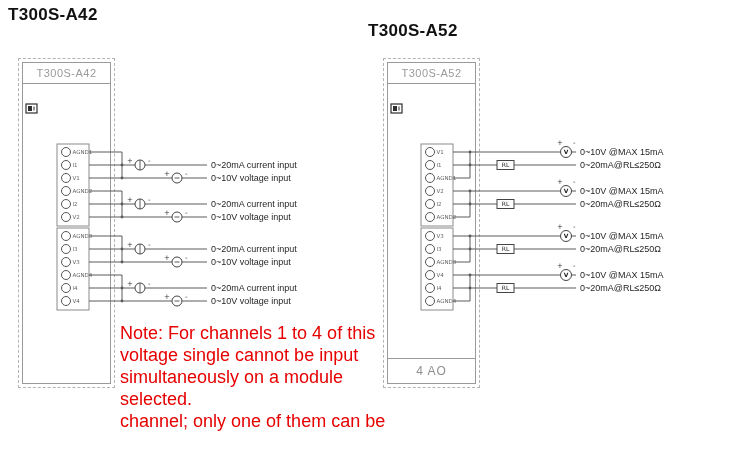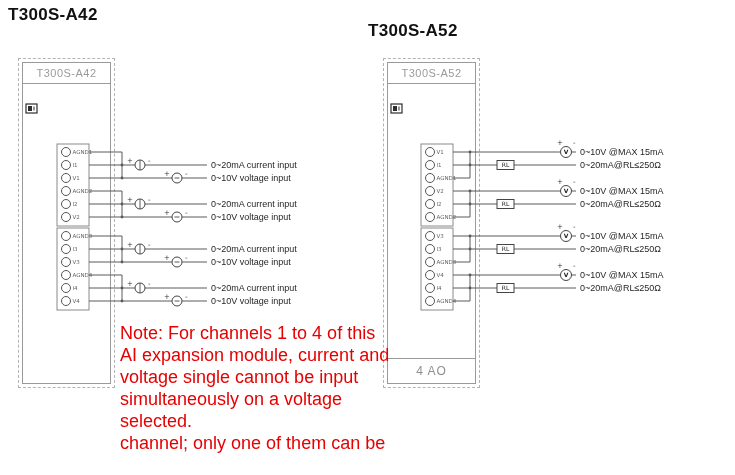--- a/index.html
+++ b/index.html
@@ -46,23 +46,22 @@
 
   <div class="module module-right">
     <div class="module-inner">
       <div class="module-header">T300S-A52</div>
       <div class="module-footer">4 AO</div>
     </div>
   </div>
 
   <div class="note">
     <div>Note: For channels 1 to 4 of this</div>
-    <div>AI expansion module, current and</div>
     <div>voltage single cannot be input</div>
-    <div>simultaneously on a voltage</div>
+    <div>simultaneously on a module</div>
     <div>selected.</div>
     <div>channel; only one of them can be</div>
   </div>
 
   <svg id="wiring" width="735" height="475" viewBox="0 0 735 475">
       <rect x="57" y="144" width="32" height="82" class="tb"></rect>
       <rect x="57" y="228" width="32" height="82" class="tb"></rect>
       <circle cx="66" cy="152" r="4.5" class="term"></circle>
       <text x="72.5" y="154" class="tl">AGND1</text>
       <circle cx="66" cy="165" r="4.5" class="term"></circle>

